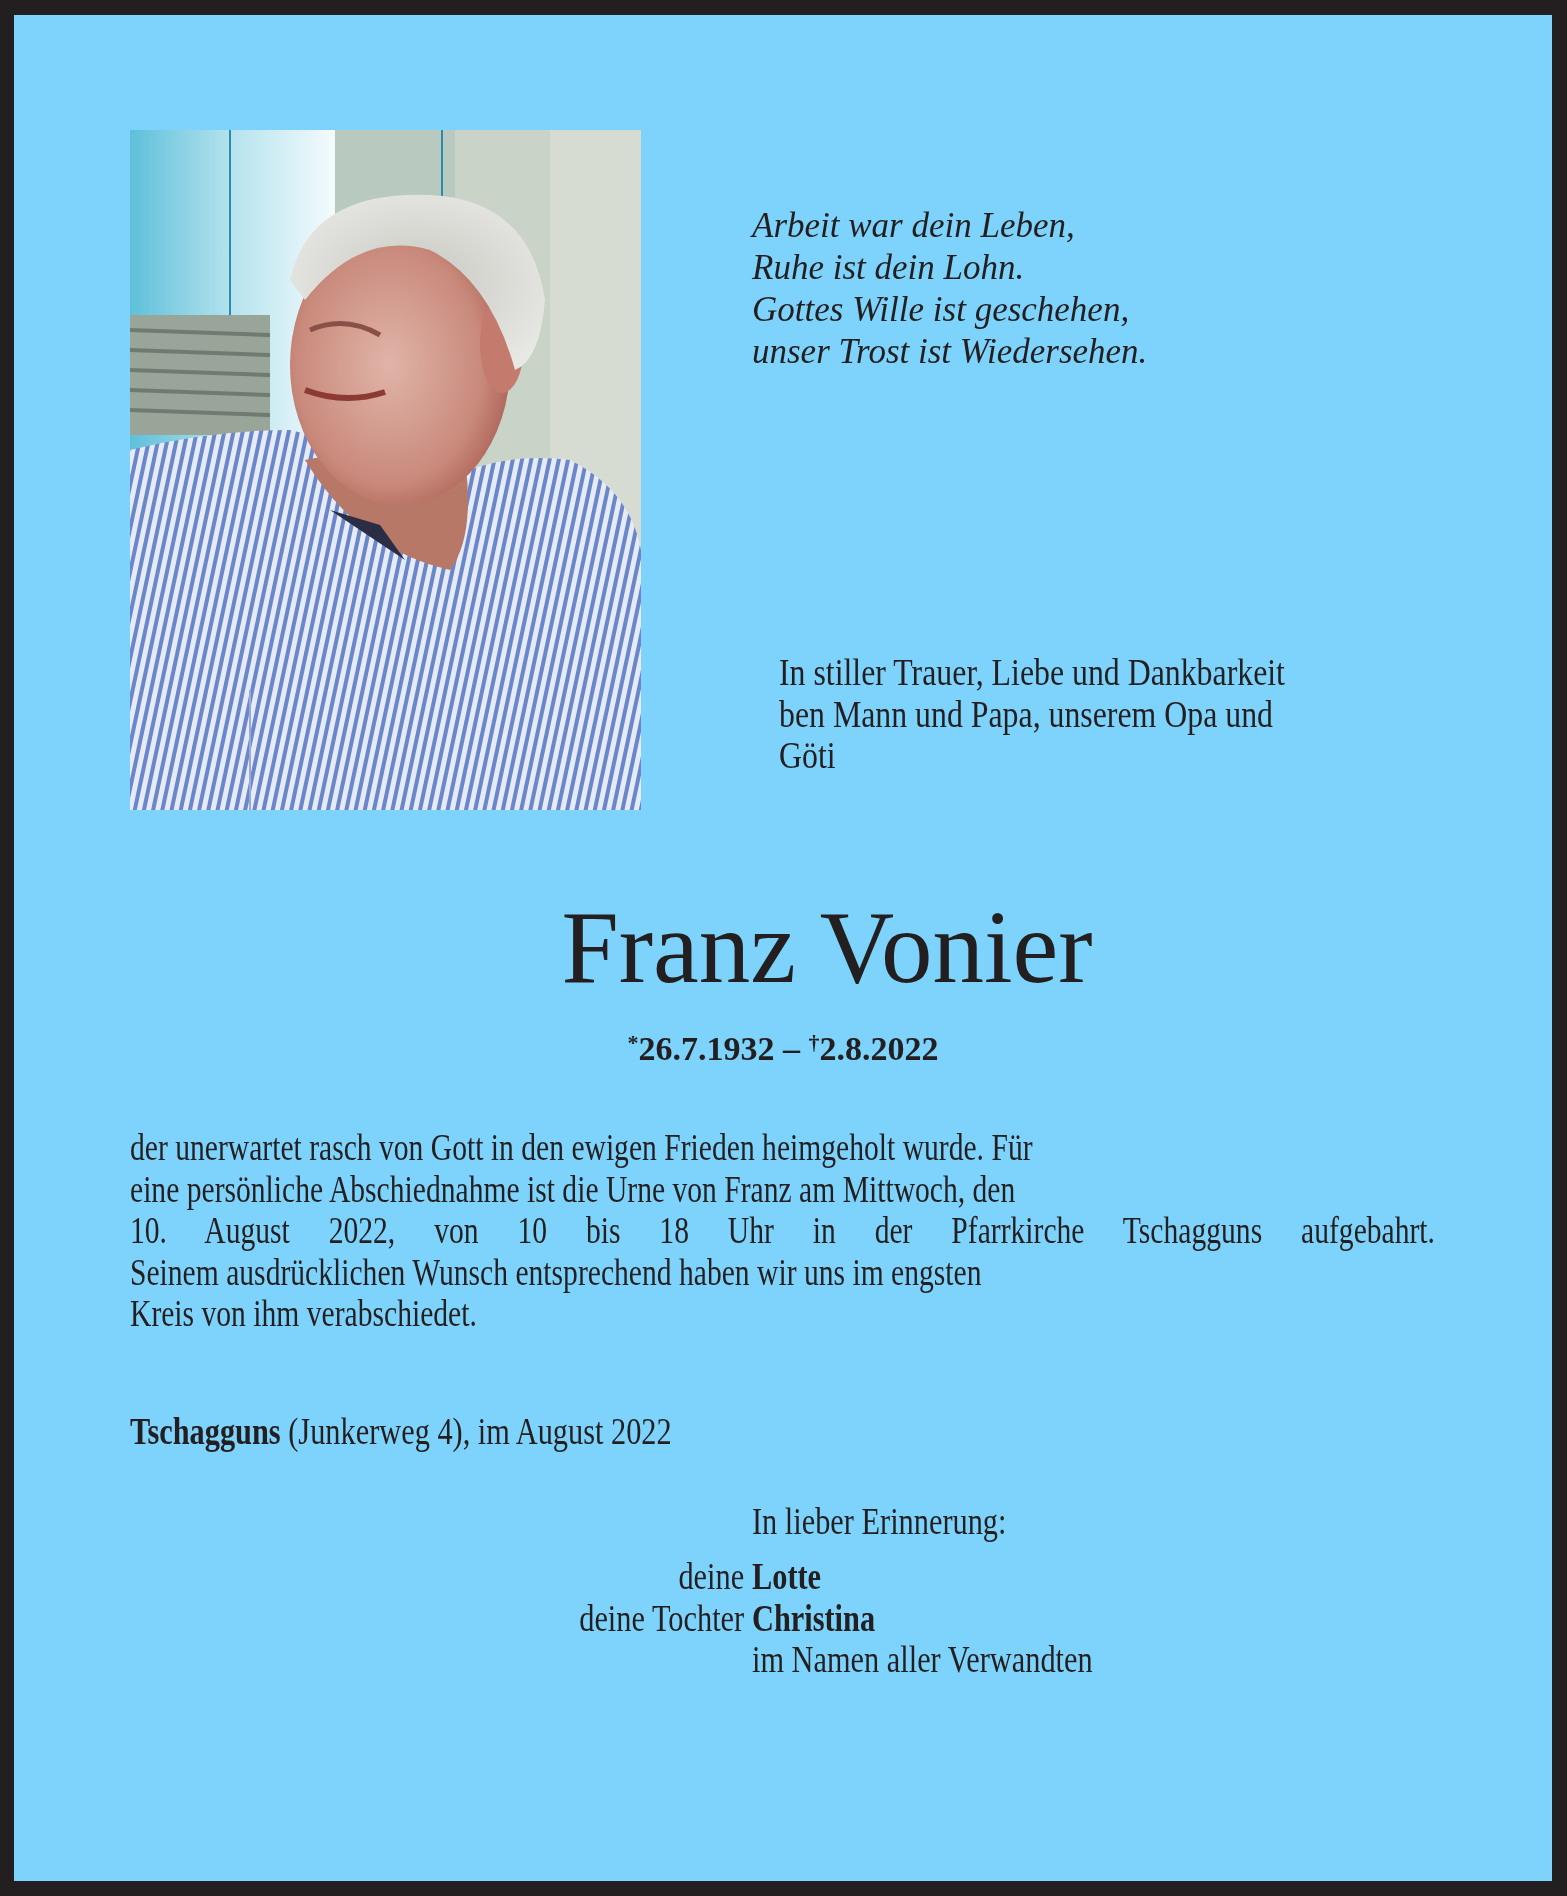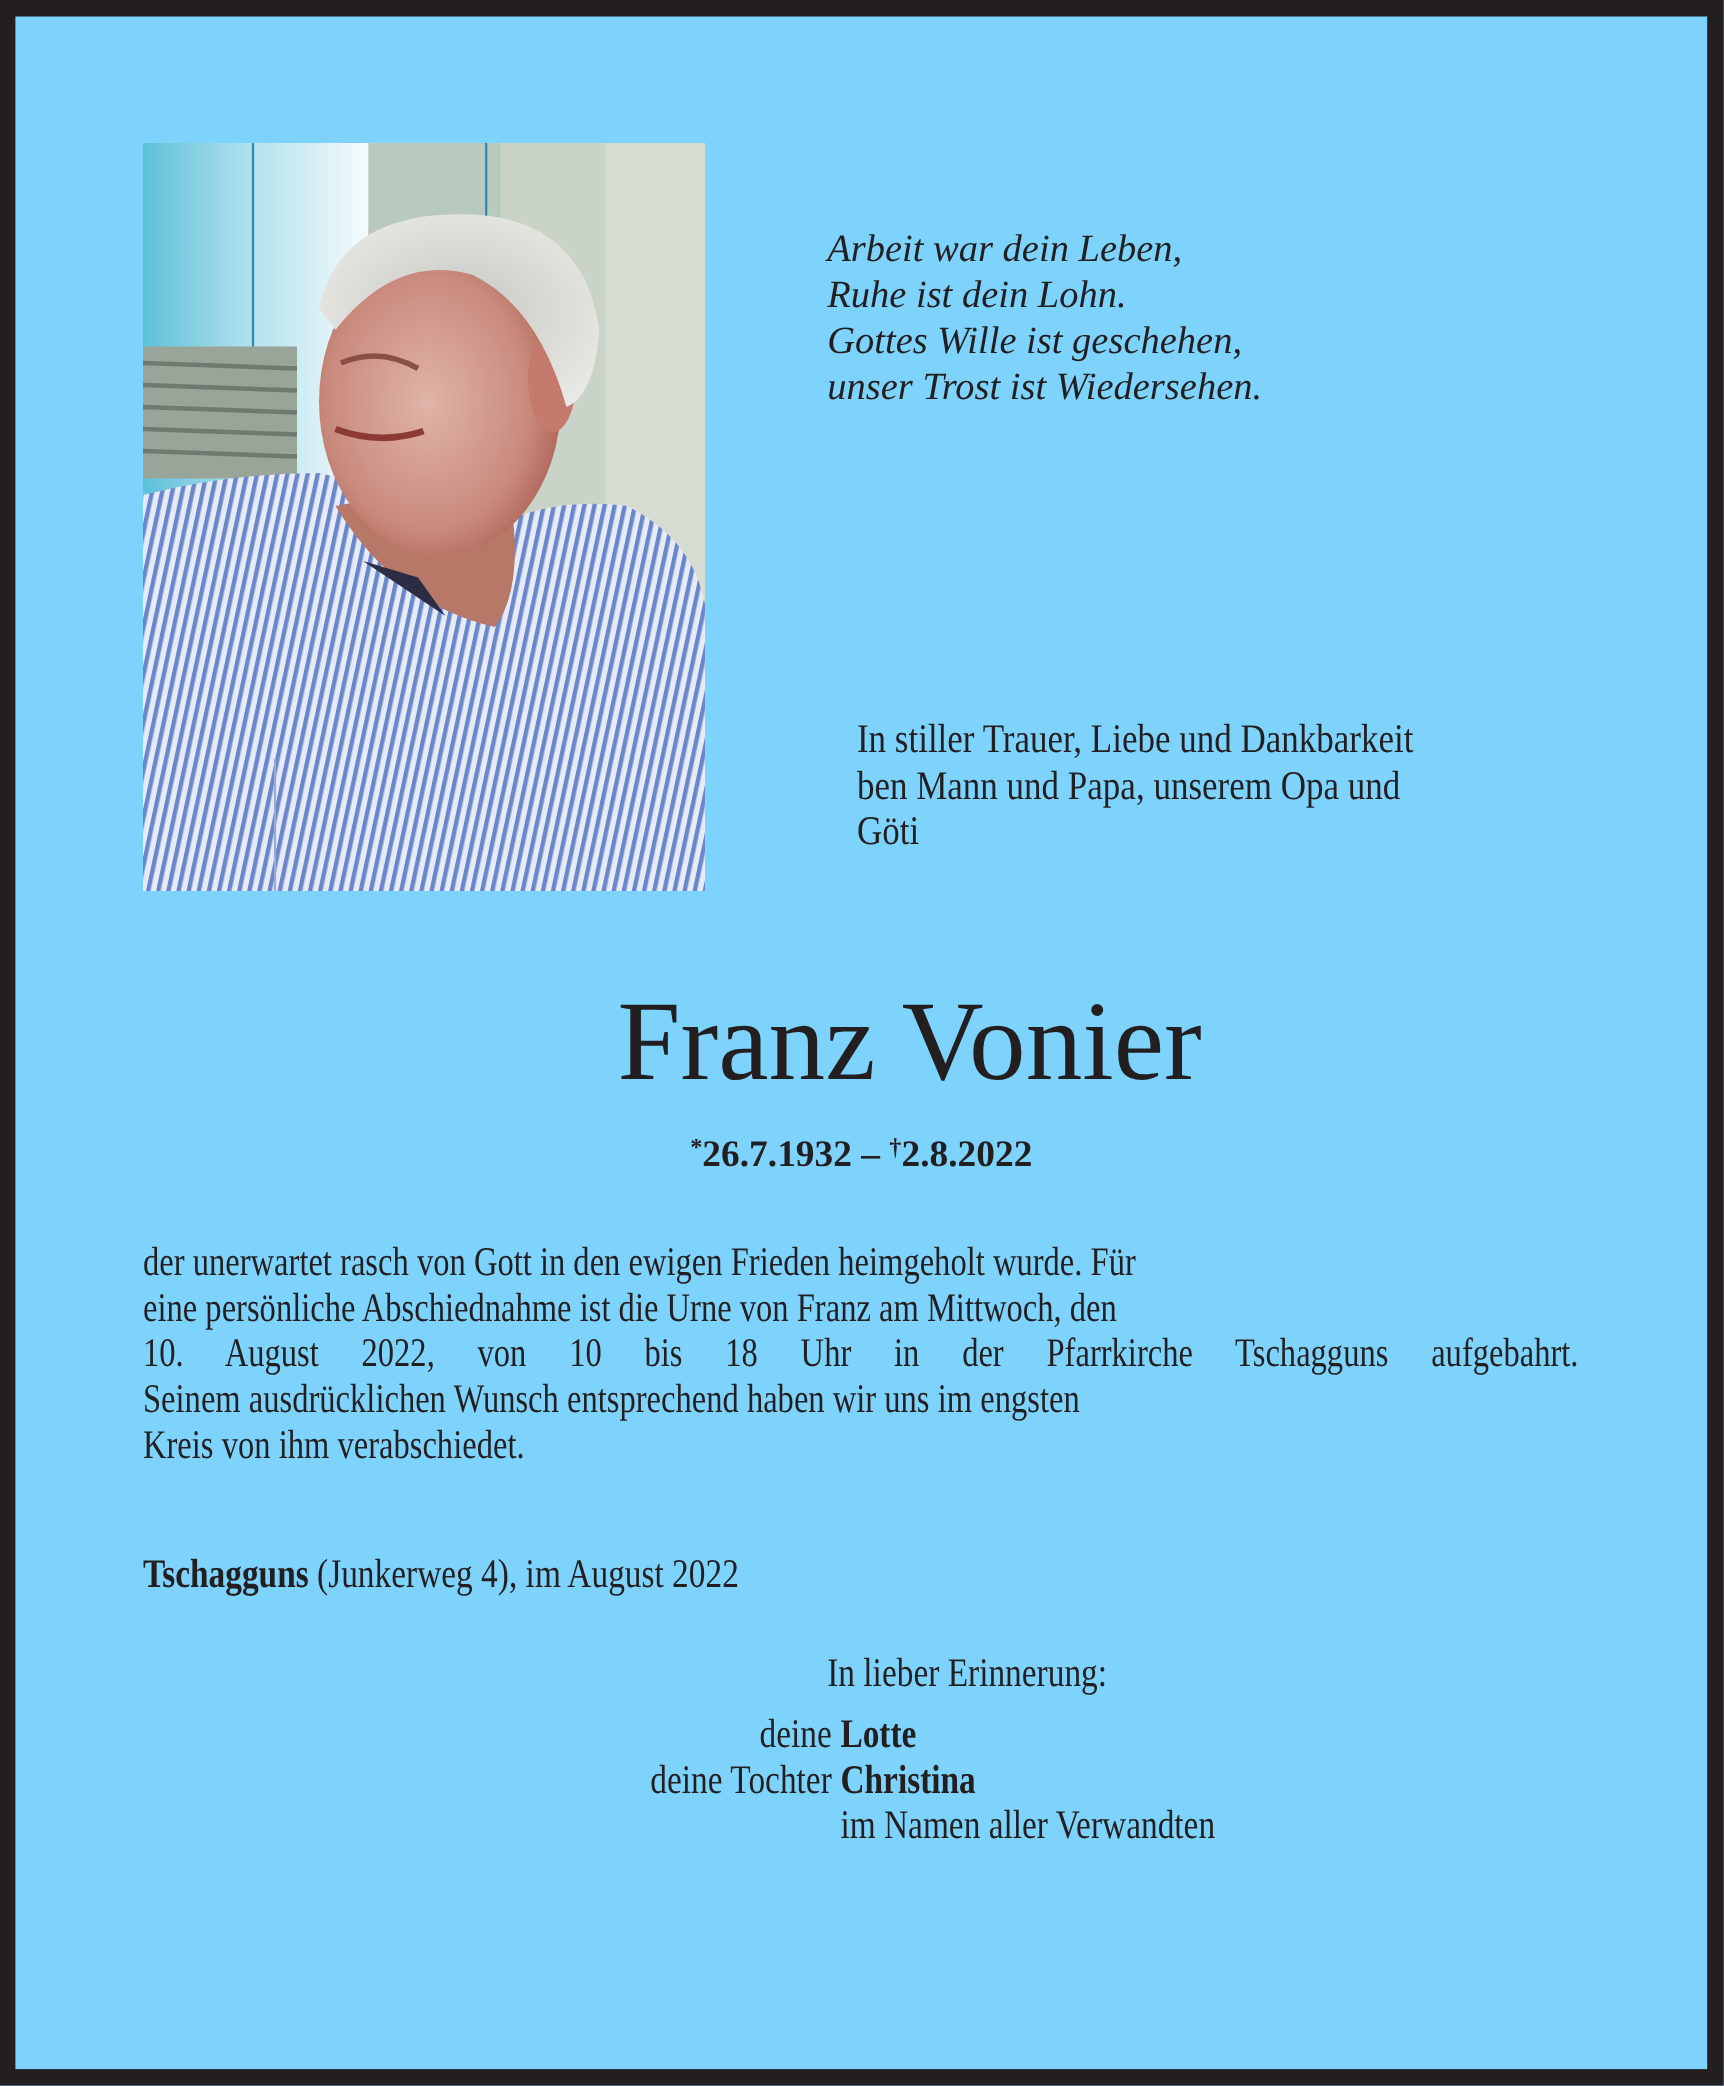--- a/index.html
+++ b/index.html
@@ -104,21 +104,21 @@
       position: absolute;
       left: 738px; top: 1486px;
       font-size: 37px;
       line-height: 42px;
       white-space: nowrap;
     }
     .remember .condense { transform: scaleX(0.82); }
 
     .signers {
       position: absolute;
-      left: 12px; top: 1541px;
+      left: 0; top: 1541px;
       width: 1538px;
       font-size: 37px;
       line-height: 41.5px;
       text-decoration: underline;
     }
     .sig-row {
       position: relative;
       height: 41.5px;
     }
     .sig-rel {

